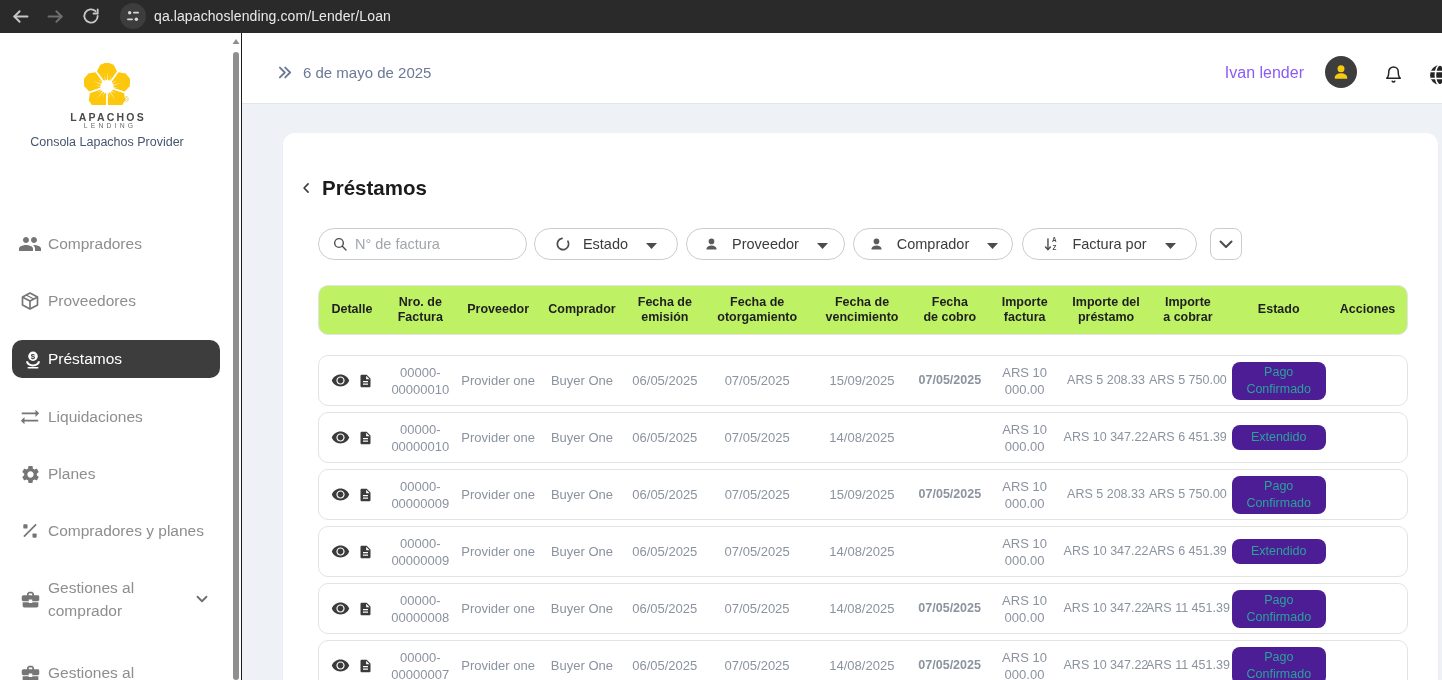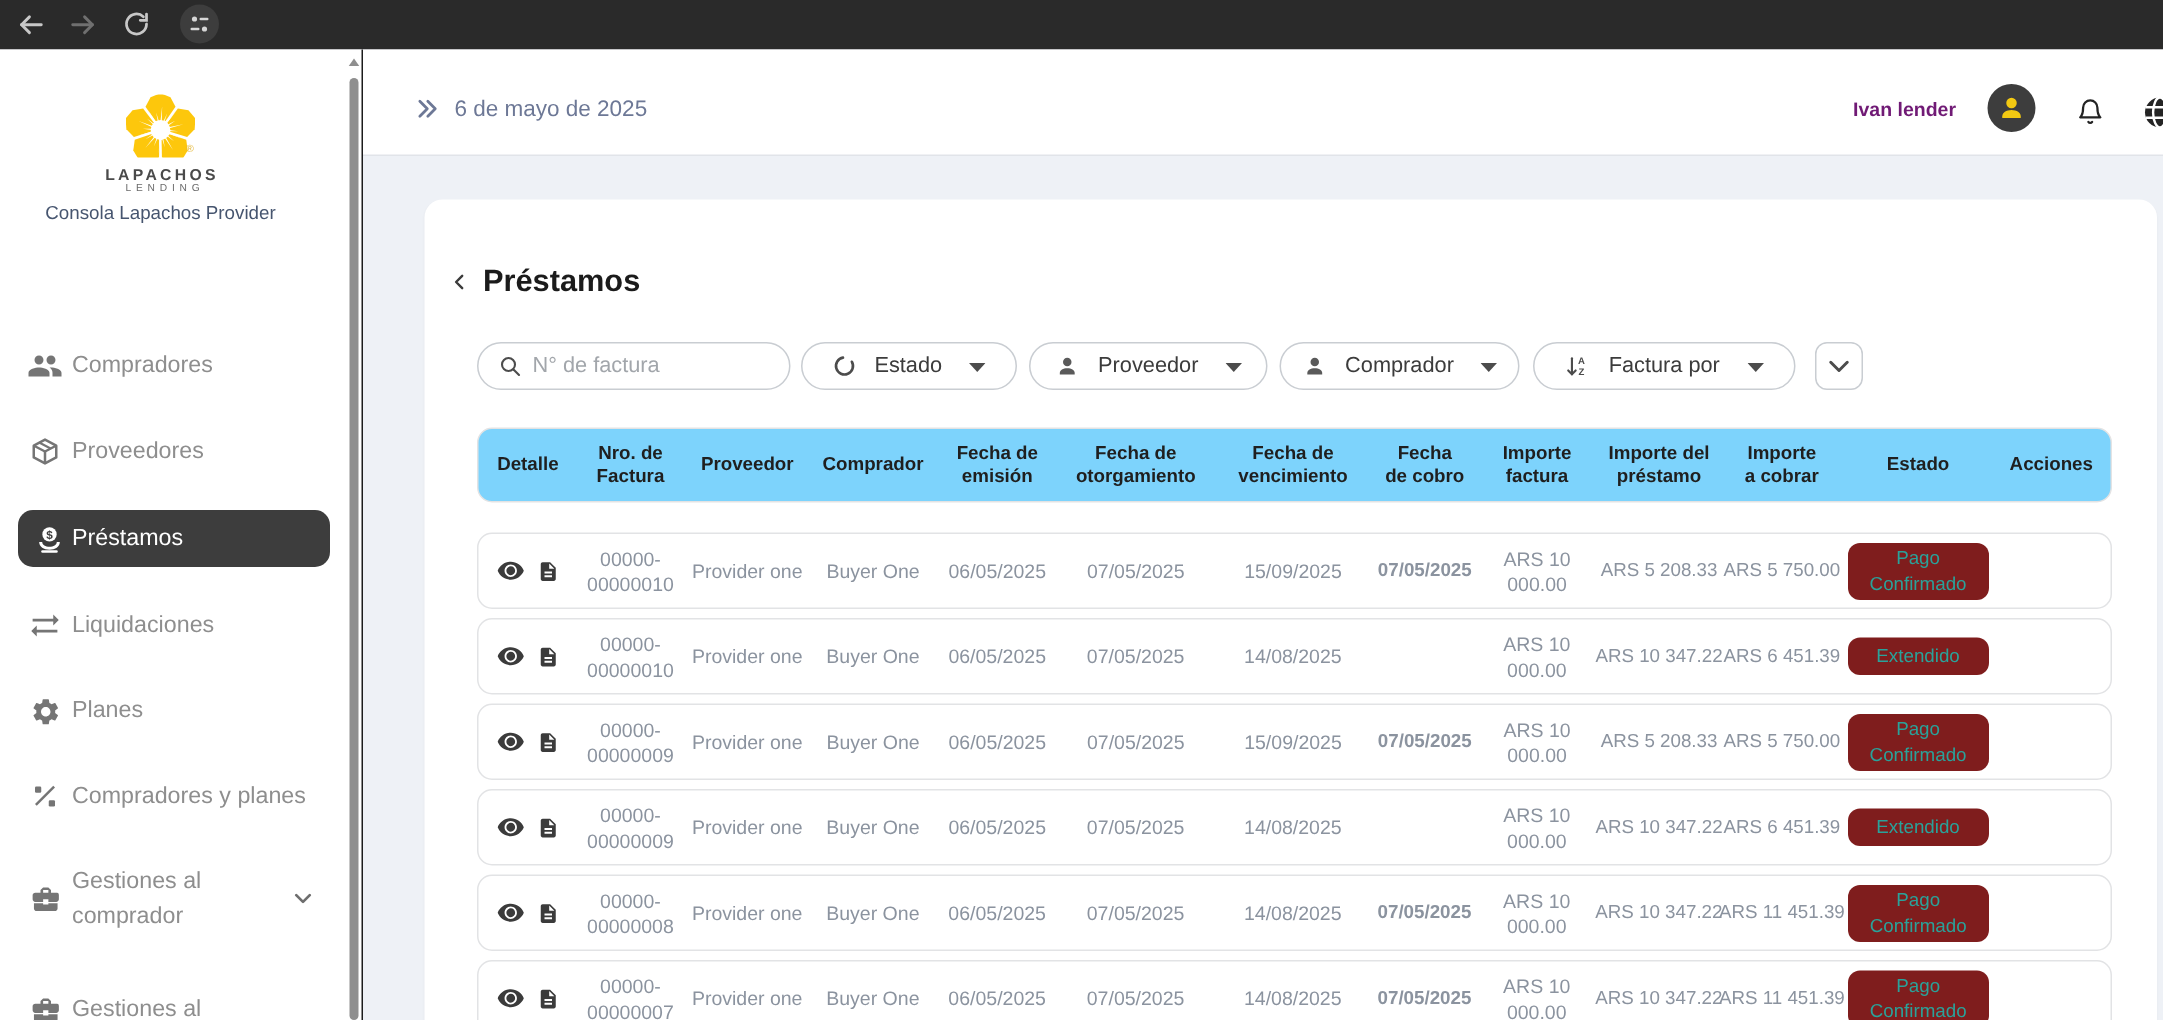--- a/index.html
+++ b/index.html
@@ -23,44 +23,44 @@
 .active-item .mico { width:24px; height:24px; margin-left:9px; margin-right:3px; display:flex; align-items:center; justify-content:center; }
 
 #logo { position:absolute; left:0; top:30px; width:214px; text-align:center; }
 #lap1 { position:absolute; top:48px; left:1px; width:214px; font-size:10.5px; font-weight:700; letter-spacing:2.2px; color:#4a4a4a; line-height:12px; }
 #lap2 { position:absolute; top:59px; left:3px; width:214px; font-size:6.8px; font-weight:400; letter-spacing:3.2px; color:#6b6b6b; line-height:8px; }
 #consola { position:absolute; left:0; top:102px; width:214px; text-align:center; font-size:12.5px; color:#46556f; }
 
 
 #appbar { position:absolute; left:242px; top:33px; width:1200px; height:71px; background:#fff; border-bottom:1px solid #e1e4e9; }
 #datetxt { position:absolute; left:303px; top:37px; height:71px; line-height:71px; font-size:15px; color:#6d7896; }
-#who { position:absolute; right:138px; top:37px; height:71px; line-height:71px; font-size:13px; font-weight:700; color:#701a75; }
+#who { position:absolute; right:138px; top:37px; height:71px; line-height:71px; font-size:16px; font-weight:400; color:#8b5cf6; }
 #avatar { position:absolute; left:1325px; top:56px; width:32px; height:32px; border-radius:16px; background:#3d3d3d; overflow:hidden; }
 
 
 #card { position:absolute; left:283px; top:133px; width:1155px; height:600px; background:#fff; border-radius:12px; box-shadow:0 1px 2px rgba(0,0,0,.04); }
 #crumb { position:absolute; left:300px; top:176px; display:flex; align-items:center; }
 #crumb .txt { font-size:20.5px; font-weight:700; color:#1b1b1b; margin-left:9px; }
 
 
 .pill { position:absolute; top:228px; height:32px; border:1px solid #c9cdd2; border-radius:16px; background:#fff; display:flex; align-items:center; justify-content:center; font-size:14.5px; color:#3c3c3c; }
 .pill .tri { margin-left:18px; }
 .pill .pico { margin-right:12px; display:flex; }
 
 
-.th { position:absolute; left:318px; top:285px; width:1090px; height:50px; background:#7dd3fc; border:1px solid #e3e3e4; border-radius:10px; display:flex; align-items:center; }
+.th { position:absolute; left:318px; top:285px; width:1090px; height:50px; background:#bef264; border:1px solid #e3e3e4; border-radius:10px; display:flex; align-items:center; }
 .row { position:absolute; left:318px; width:1090px; height:51px; background:#fff; border:1px solid #e2e3e5; border-radius:10px; display:flex; align-items:center; }
 .cell { display:flex; flex-direction:column; align-items:center; justify-content:center; text-align:center; }
 .th .cell { font-size:12.5px; font-weight:700; color:#1f1f1f; line-height:15.5px; }
 .row .cell { font-size:13px; color:#8b939f; line-height:17px; }
 .c1{width:66px;} .c2{width:71px;} .c3{width:85px;} .c4{width:83px;} .c5{width:83px;} .c6{width:102px;} .c7{width:108px;} .c8{width:68px;} .c9{width:82px;} .c10{width:81px;} .c11{width:83px;} .c12{width:99px;} .c13{width:79px;}
 .row .c10,.row .c11{white-space:nowrap;font-size:12.5px;}
 .cobro { font-weight:700; color:#555a60; font-size:12.5px !important; }
 .icons2 { flex-direction:row !important; gap:8px; }
-.chip { background:#7f1d1d; color:#2aa29a; border-radius:8px; width:94px; font-size:12.5px; line-height:16.5px; display:flex; align-items:center; justify-content:center; text-align:center; }
+.chip { background:#4c1d95; color:#2aa29a; border-radius:8px; width:94px; font-size:12.5px; line-height:16.5px; display:flex; align-items:center; justify-content:center; text-align:center; }
 .chip1{height:25px;} .chip2{height:38px;}
 </style>
 </head>
 <body>
 
 <div id="bbar">
   <svg style="left:10px;top:6px" width="21" height="21" viewBox="0 0 24 24" fill="none" stroke="#c7c7c7" stroke-width="2.2" stroke-linecap="round" stroke-linejoin="round">
       <path d="M20 12H5"></path>
       <path d="M11 6l-6 6 6 6"></path>
     </svg>
@@ -73,20 +73,21 @@
       <path d="M20 4v5h-5" stroke-linejoin="miter"></path>
     </svg>
   <div id="urlpill">
     <svg style="position:absolute;left:5px;top:5px" width="16" height="16" viewBox="0 0 24 24" fill="#d6d6d6">
         <circle cx="7" cy="7" r="2.6"></circle>
         <rect x="12" y="5.8" width="9" height="2.4" rx="1.2"></rect>
         <circle cx="17" cy="17" r="2.6"></circle>
         <rect x="3" y="15.8" width="9" height="2.4" rx="1.2"></rect>
       </svg>
   </div>
+  <div id="urltxt">qa.lapachoslending.com/Lender/Loan</div>
 </div>
 
 <div id="sidebar">
   <div id="logo">
     <svg style="display:block;margin:0 auto" width="46" height="42" viewBox="-26 -27 52 48">
       <g id="flower">
           <path d="M 0.00 -5.00 L -4.00 -6.93 L -11.44 -17.61 L -7.60 -24.86 L 0.00 -28.00 L 7.60 -24.86 L 11.44 -17.61 L 4.00 -6.93 Z" fill="#fdc70c"></path>
           <path d="M 4.76 -1.55 L 5.35 -5.95 L 13.22 -16.32 L 21.30 -14.91 L 26.63 -8.65 L 26.00 -0.45 L 20.28 5.44 L 7.83 1.66 Z" fill="#fdc70c"></path>
           <path d="M 2.94 4.05 L 7.31 3.25 L 19.61 7.53 L 20.76 15.65 L 16.46 22.65 L 8.46 24.58 L 1.10 20.97 L 0.84 7.96 Z" fill="#fdc70c"></path>
           <path d="M -2.94 4.05 L -0.84 7.96 L -1.10 20.97 L -8.46 24.58 L -16.46 22.65 L -20.76 15.65 L -19.61 7.53 L -7.31 3.25 Z" fill="#fdc70c"></path>

